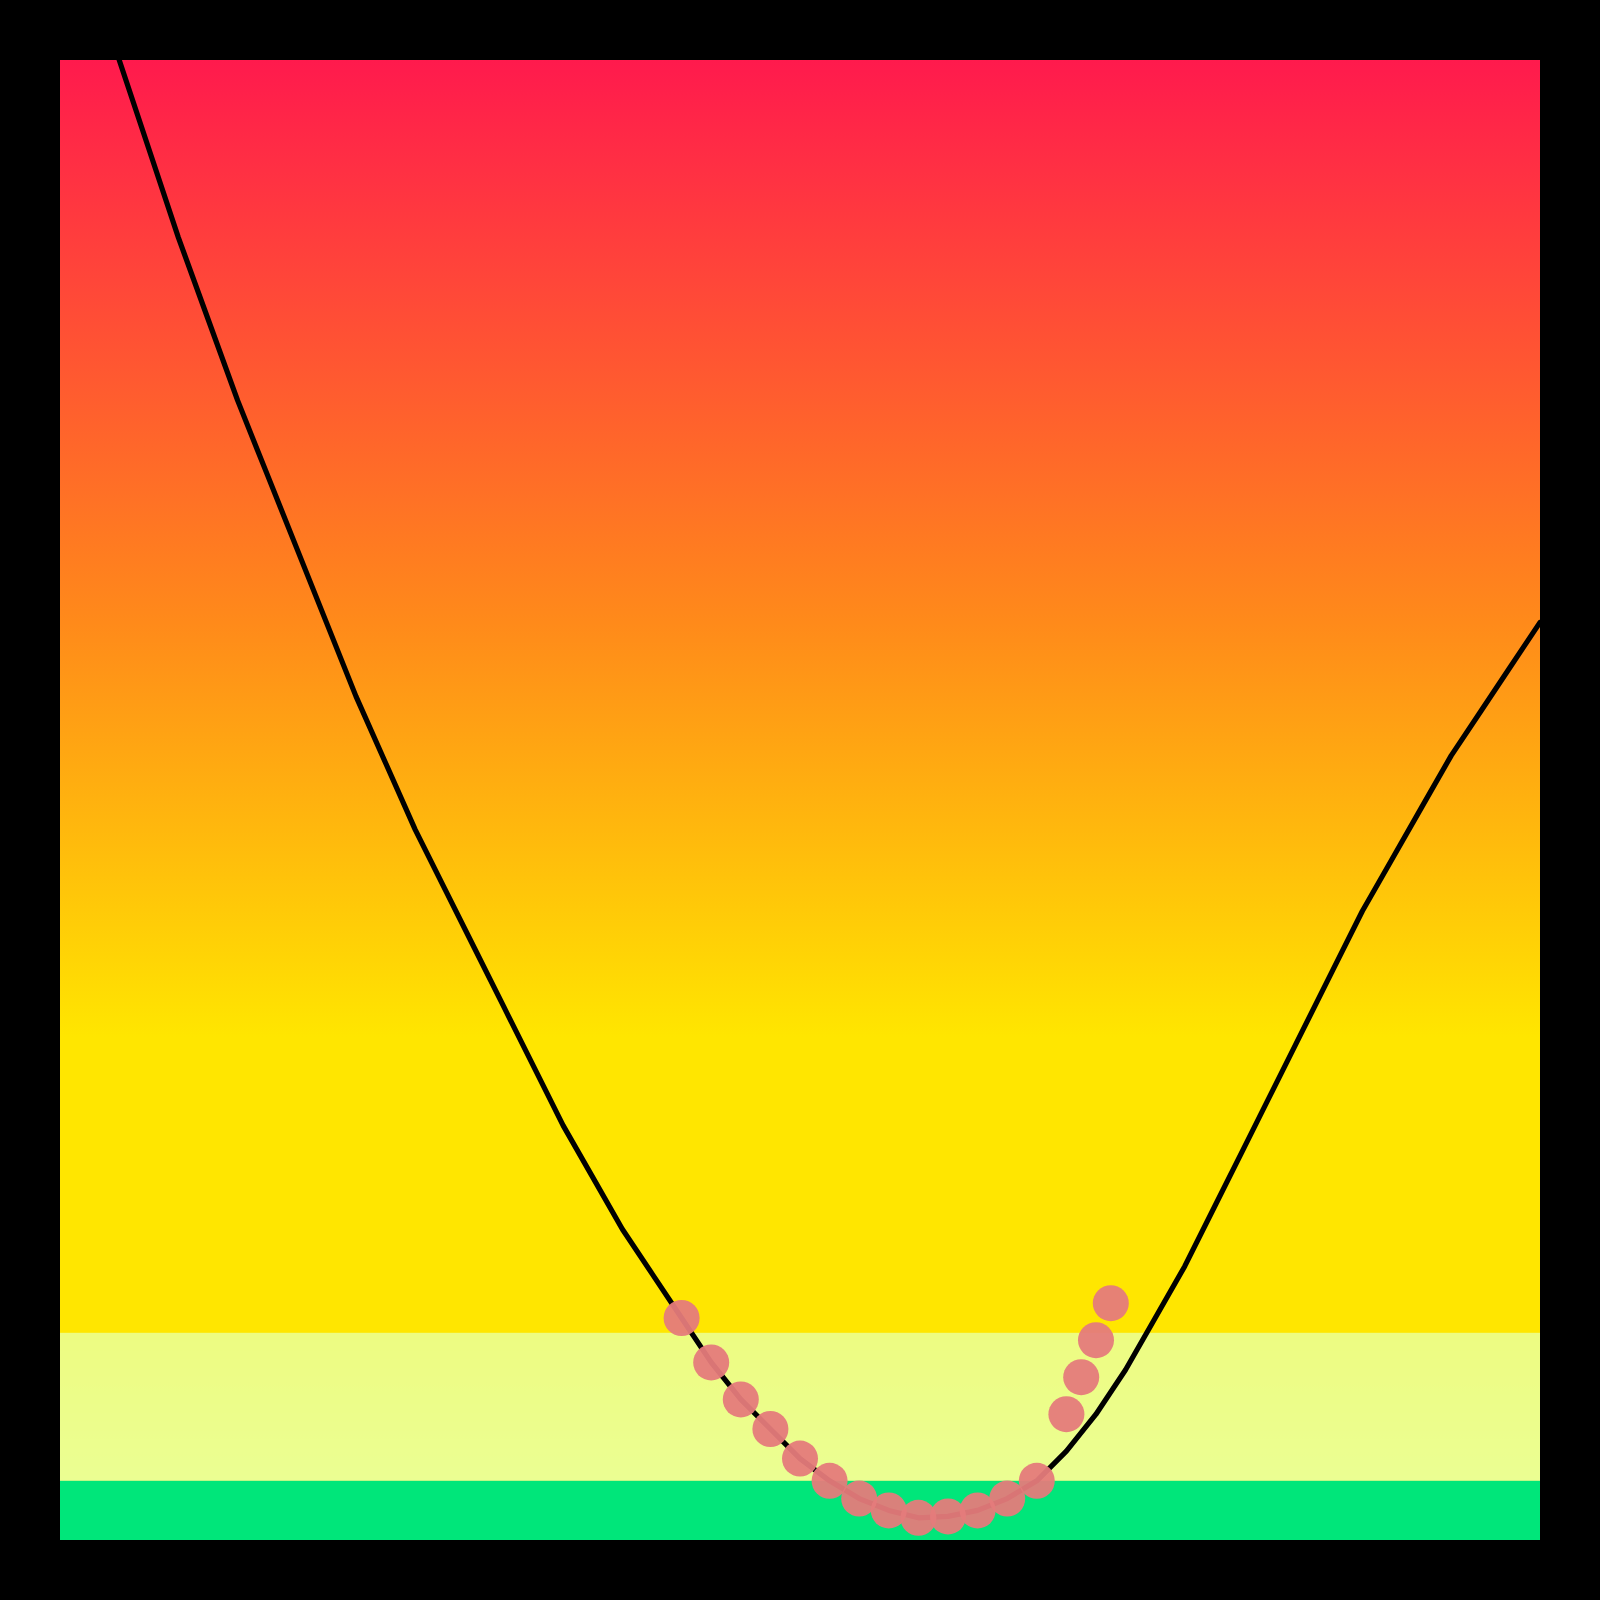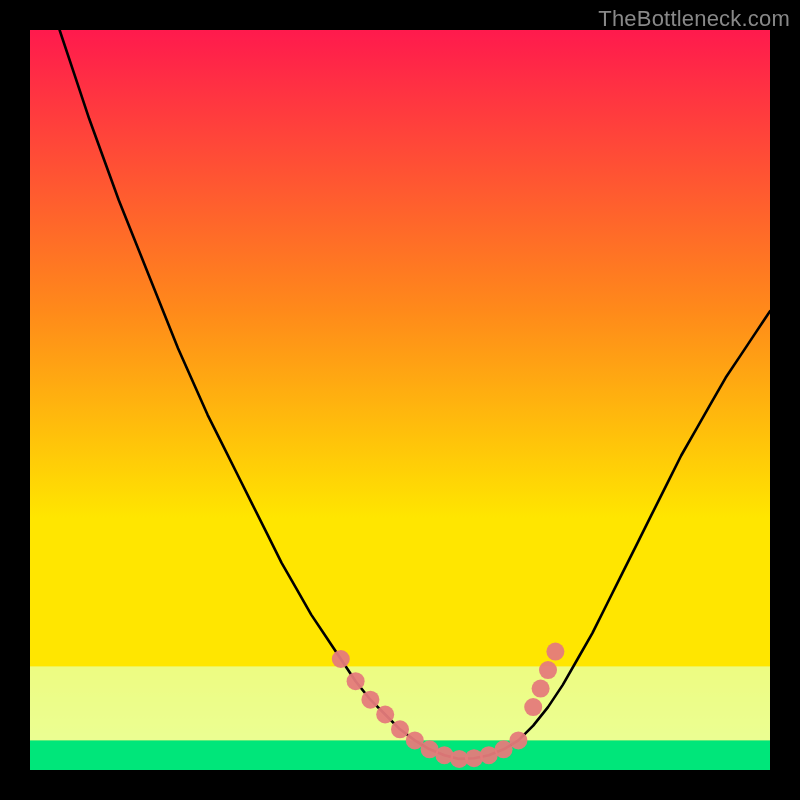--- a/index.html
+++ b/index.html
@@ -33,21 +33,20 @@
     top: 30px;
     width: 740px;
     height: 740px;
   }
   svg { display: block; }
 </style>
 </head>
 <body>
 
 <div class="frame">
-  <div class="watermark">TheBottleneck.com</div>
 
   <div class="plot">
     <svg id="chart-svg" viewBox="0 0 740 740" width="740" height="740">
         <defs>
           <linearGradient id="bg" x1="0" y1="0" x2="0" y2="1">
             <stop offset="0%" stop-color="#ff1a4d"></stop>
             <stop offset="38%" stop-color="#ff8a1a"></stop>
             <stop offset="66%" stop-color="#ffe600"></stop>
             <stop offset="86%" stop-color="#ffe600"></stop>
             <stop offset="100%" stop-color="#eaff99"></stop>

